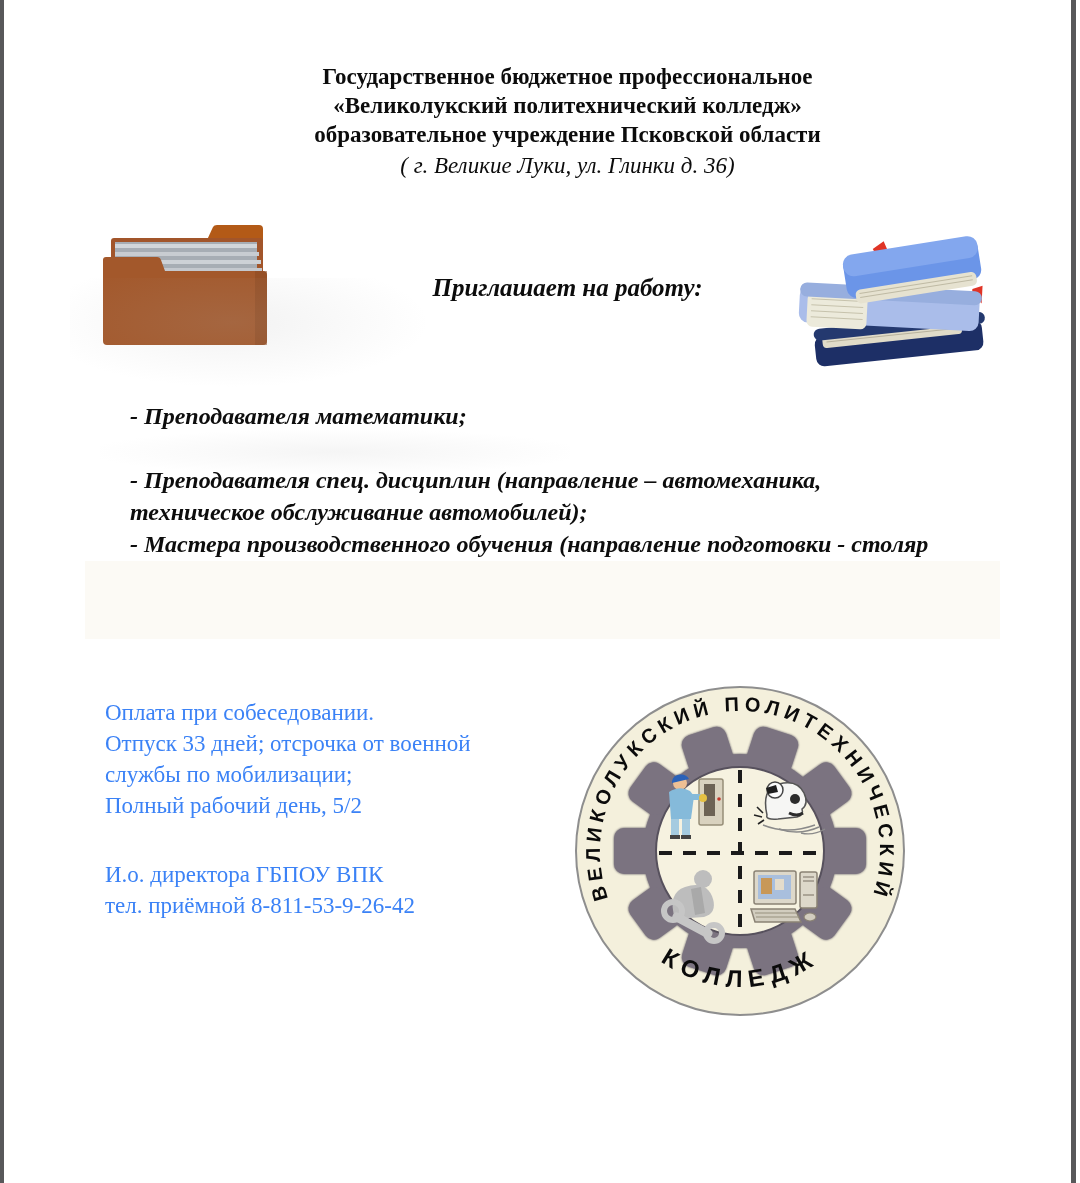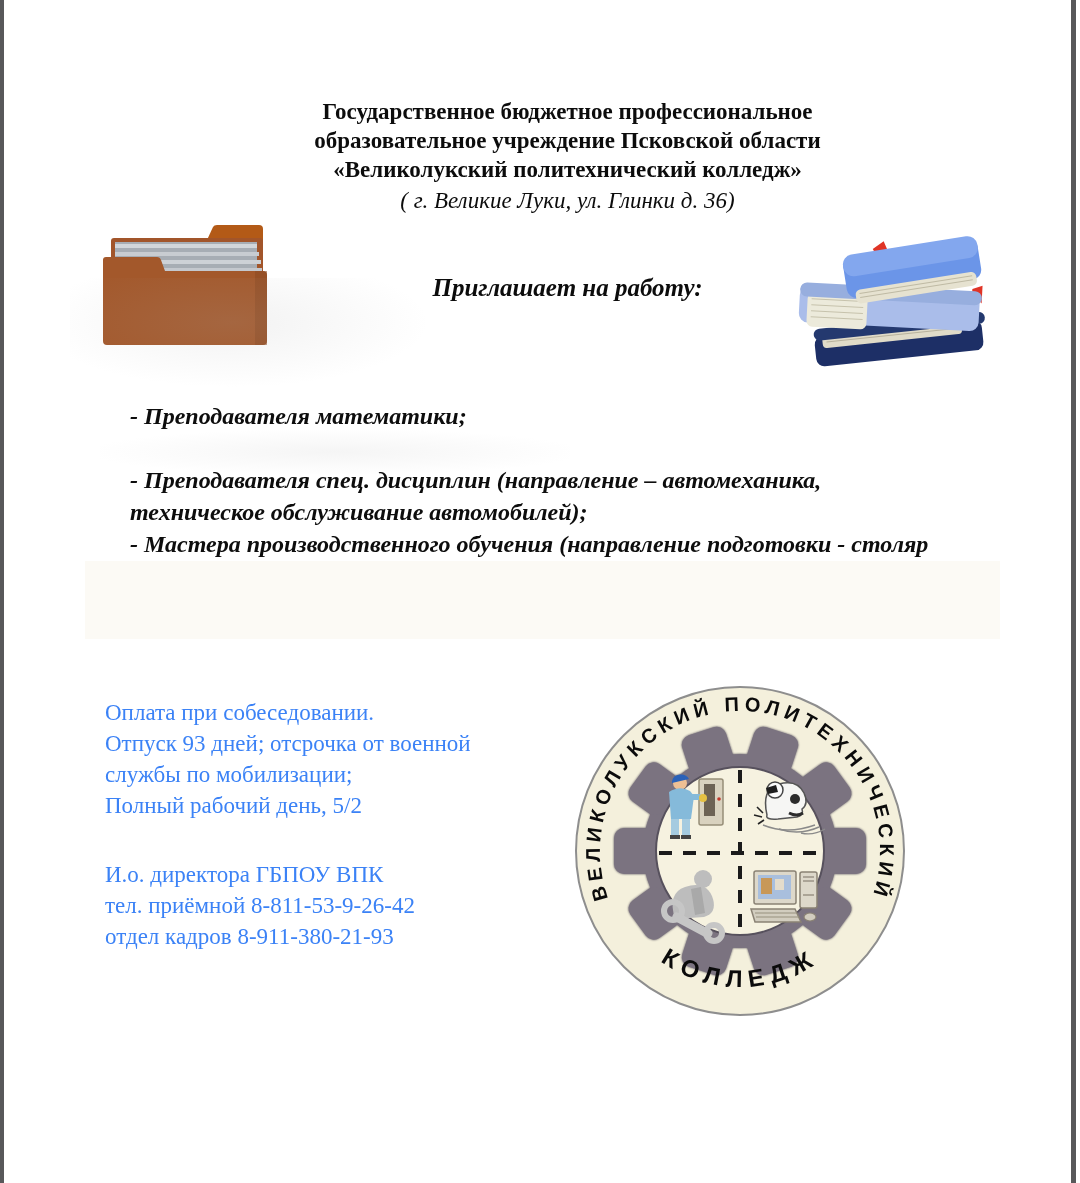--- a/index.html
+++ b/index.html
@@ -2,21 +2,21 @@
 <html><head>
 <meta charset="utf-8">
 <style>
   html,body{margin:0;padding:0;background:#fff;}
   .page{position:relative;width:1080px;height:1183px;background:#ffffff;overflow:hidden;
         font-family:"Liberation Serif","DejaVu Serif",serif;color:#0c0c0c;}
   .edge{position:absolute;top:0;height:100%;background:#58585a;}
   .edge-left{left:0;width:4px;}
   .edge-right{left:1071px;width:5px;}
   .header{position:absolute;left:140px;top:62px;width:855px;text-align:center;
-          font-weight:bold;font-size:23px;line-height:29px;margin-top:35px;}
+          font-weight:bold;font-size:23px;line-height:29px;}
   .header .address{font-weight:normal;font-style:italic;margin-top:2px;}
   .invitation{position:absolute;left:140px;top:274px;width:855px;text-align:center;
           font-weight:bold;font-style:italic;font-size:25px;}
   .vacancy{position:absolute;left:105px;font-weight:bold;font-style:italic;
           font-size:24px;line-height:32px;color:#0d0d0d;margin-left:25px;}
   .vacancy-1{top:400px;width:870px;}
   .vacancy-2{top:464px;width:810px;}
   .vacancy-3{top:528px;white-space:nowrap;}
   .whiteout{position:absolute;left:85px;top:561px;width:915px;height:78px;background:#fcfaf5;}
   .smudge{position:absolute;pointer-events:none;}
@@ -38,22 +38,22 @@
 </head>
 <body>
 
 <div class="page">
 
   <div class="edge edge-left"></div>
   <div class="edge edge-right"></div>
 
   <div class="header">
     <div>Государственное бюджетное профессиональное</div>
+    <div>«Великолукский политехнический колледж»</div>
     <div>образовательное учреждение Псковской области</div>
-    <div>«Великолукский политехнический колледж»</div>
     <div class="address">( г. Великие Луки, ул. Глинки д. 36)</div>
   </div>
 
   <svg class="art folder-art" width="195" height="122" viewBox="0 0 195 122">
     <path d="M112 16 L118 3 Q119 1 122 1 L164 1 Q168 1 168 5 L168 30 L112 30 Z" fill="#b35a17"></path>
     <rect x="16" y="14" width="152" height="100" rx="3" fill="#a2552a"></rect>
     <g>
       <rect x="20" y="18" width="142" height="38" fill="#a7adb4"></rect>
       <rect x="20" y="20" width="142" height="4" fill="#d2d6da"></rect>
       <rect x="20" y="28" width="144" height="4" fill="#c8ccd1"></rect>
@@ -105,29 +105,28 @@
   <div class="smudge smudge-a"></div>
   <div class="smudge smudge-b"></div>
 
   <div class="vacancy vacancy-1">- Преподавателя математики;</div>
   <div class="vacancy vacancy-2">- Преподавателя спец. дисциплин (направление – автомеханика, техническое обслуживание автомобилей);</div>
   <div class="vacancy vacancy-3">- Мастера производственного обучения (направление подготовки - столяр</div>
   <div class="whiteout"></div>
 
   <div class="textblock conditions">
     <div>Оплата при собеседовании.</div>
-    <div>Отпуск 93 дней; отсрочка от военной</div>
+    <div>Отпуск 33 дней; отсрочка от военной</div>
     <div>службы по мобилизации;</div>
     <div>Полный рабочий день, 5/2</div>
   </div>
 
   <div class="textblock contacts">
     <div>И.о. директора ГБПОУ ВПК</div>
     <div>тел. приёмной 8-811-53-9-26-42</div>
-    <div>отдел кадров 8-911-380-21-93</div>
   </div>
 
   <svg class="art logo-art" width="336" height="336" viewBox="0 0 336 336">
     <defs>
       <path id="arcTop" d="M 41.1 227.2 A 140 140 0 1 1 294.9 227.2"></path>
       <path id="arcBottom" d="M 50.2 236 A 136 136 0 0 0 285.8 236"></path>
     </defs>
     <circle cx="168" cy="168" r="164" fill="#f4f0dc" stroke="#8e8e8e" stroke-width="2"></circle>
     <g transform="translate(168 168)" fill="#7b7380" style="filter:drop-shadow(0 0 1.2px #4e4856)">
       <circle r="97"></circle>

